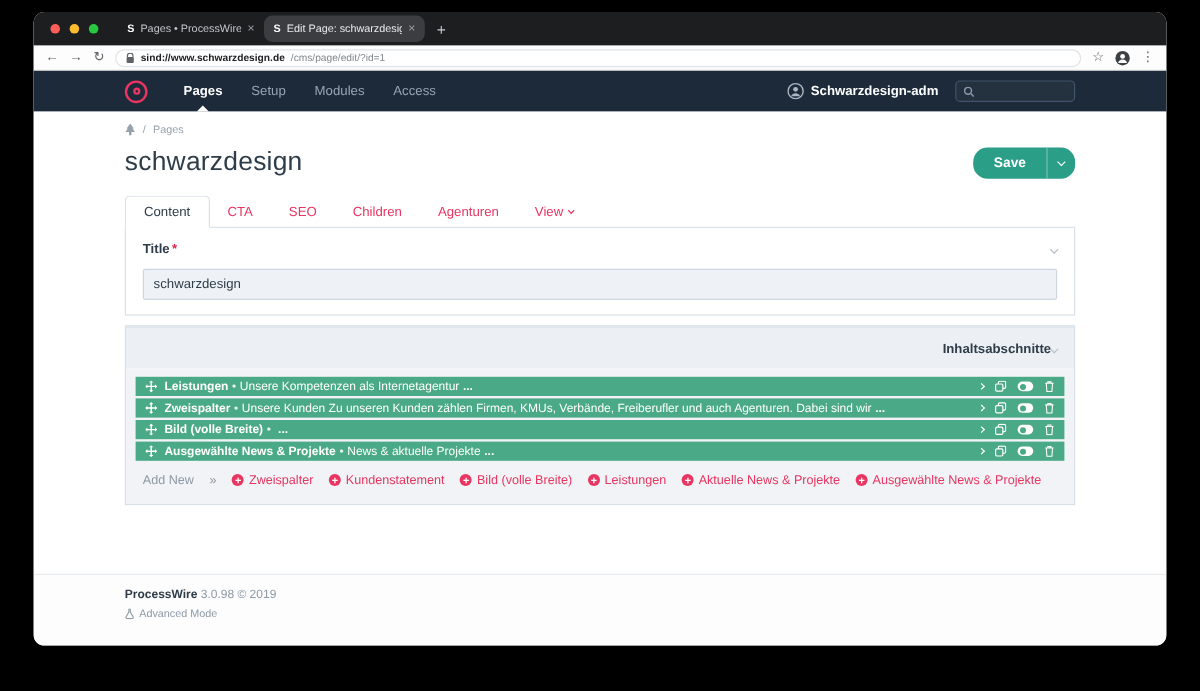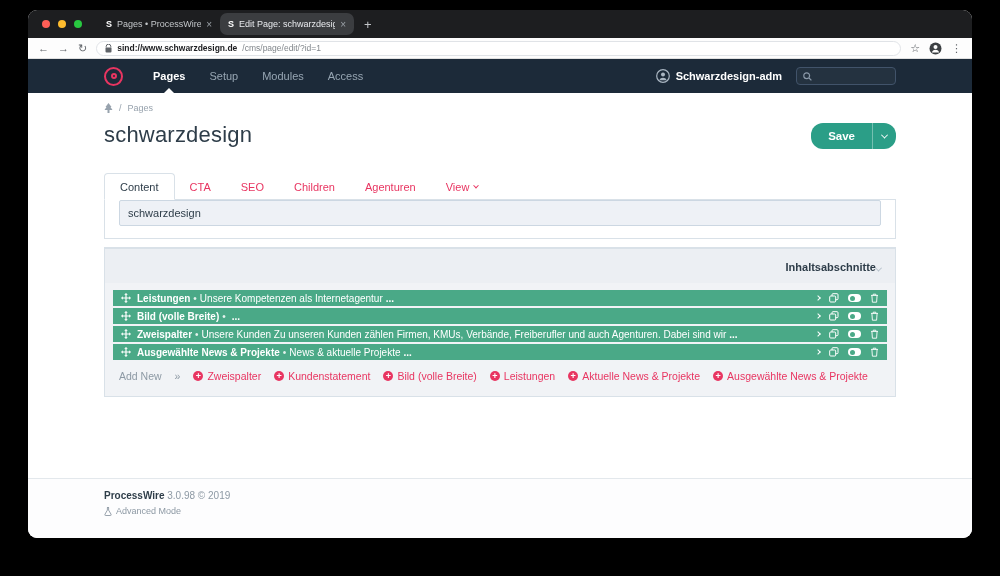--- a/index.html
+++ b/index.html
@@ -57,21 +57,21 @@
 
   .btn-save { display:inline-flex; align-items:stretch; background:#2b9e87; border-radius:12px; overflow:hidden; color:#fff; font-size:11.5px; font-weight:bold; cursor:pointer; }
   .btn-save .lbl { padding:7px 17px; }
   .btn-save .arr { border-left:1px solid rgba(255,255,255,0.35); padding:7px 9px; display:flex; align-items:center; }
   .save-top { position:absolute; right:76px; top:30px; }
 
   .chev { display:inline-block; width:5px; height:5px; border-right:1.5px solid currentColor; border-bottom:1.5px solid currentColor; }
   .chev.down { transform:rotate(45deg) translate(-1px,-1px); }
   .chev.right { transform:rotate(-45deg); }
 
-  .pw-tabs { display:flex; margin-top:25px; position:relative; z-index:2; }
+  .pw-tabs { display:flex; margin-top:15px; position:relative; z-index:2; }
   .pwtab { font-size:11px; padding:7px 15px 6px; color:#e83561; display:flex; align-items:center; gap:5px; }
   .pwtab.active { background:#fff; border:1px solid #d9e1e8; border-bottom:1px solid #fff; border-radius:4px 4px 0 0; color:#2e3d49; margin-bottom:-1px; }
   .pwtab .chev { width:4px; height:4px; }
 
   .panel { border:1px solid #d9e1e8; background:#fff; }
   .panel + .panel { margin-top:8px; }
   .f-head { display:flex; align-items:center; justify-content:space-between; padding:9px 14px 7px; }
   .f-label { font-size:11px; font-weight:bold; color:#2e3d49; }
   .f-req { color:#e0254f; margin-left:2px; font-weight:bold; }
   .f-collapse { color:#b6c1cb; }
@@ -218,20 +218,26 @@
       <span class="pwtab">SEO</span>
       <span class="pwtab">Children</span>
       <span class="pwtab">Agenturen</span>
       <span class="pwtab">
         <span>View</span>
         <span class="chev down"></span>
       </span>
     </div>
 
     <div class="panel">
+      <div class="f-head">
+        <span class="f-label">
+          <span>Title</span><span class="f-req">*</span>
+        </span>
+        <span class="f-collapse"><span class="chev down"></span></span>
+      </div>
       <div class="f-body">
         <input class="text-input" value="schwarzdesign" style="">
       </div>
     </div>
 
     <div class="panel">
 
       <div class="sect-head">
         <span class="f-label">Inhaltsabschnitte</span>
         <span class="f-collapse"><span class="chev down"></span></span>
@@ -264,21 +270,21 @@
               </span>
           </span>
         </div>
 
         <div class="rep-row">
           <span>
             <svg width="10" height="10" viewBox="0 0 10 10">
                 <path fill="#fff" d="M5 0l1.8 1.8H5.6v2.6h2.6V3.2L10 5 8.2 6.8V5.6H5.6v2.6h1.2L5 10 3.2 8.2h1.2V5.6H1.8v1.2L0 5l1.8-1.8v1.2h2.6V1.8H3.2z"></path>
               </svg>
           </span>
-          <span class="rep-text"><span class="rep-name">Bild (volle Breite)</span><span class="rep-sep">•</span><span></span><span class="rep-ellipsis">...</span></span>
+          <span class="rep-text"><span class="rep-name">Zweispalter</span><span class="rep-sep">•</span><span>Unsere Kunden Zu unseren Kunden zählen Firmen, KMUs, Verbände, Freiberufler und auch Agenturen. Dabei sind wir</span><span class="rep-ellipsis">...</span></span>
           <span class="rep-actions">
             <span class="chev right"></span>
             <span>
                 <svg width="10" height="10" viewBox="0 0 10 10">
                   <rect x="3" y="0.7" width="6" height="6" rx="1" fill="none" stroke="#fff"></rect>
                   <rect x="0.7" y="3" width="6" height="6" rx="1" fill="#4aa987" stroke="#fff"></rect>
                 </svg>
               </span>
             <span class="toggle-icon">
                 <i></i>
@@ -290,21 +296,21 @@
               </span>
           </span>
         </div>
 
         <div class="rep-row">
           <span>
             <svg width="10" height="10" viewBox="0 0 10 10">
                 <path fill="#fff" d="M5 0l1.8 1.8H5.6v2.6h2.6V3.2L10 5 8.2 6.8V5.6H5.6v2.6h1.2L5 10 3.2 8.2h1.2V5.6H1.8v1.2L0 5l1.8-1.8v1.2h2.6V1.8H3.2z"></path>
               </svg>
           </span>
-          <span class="rep-text"><span class="rep-name">Zweispalter</span><span class="rep-sep">•</span><span>Unsere Kunden Zu unseren Kunden zählen Firmen, KMUs, Verbände, Freiberufler und auch Agenturen. Dabei sind wir</span><span class="rep-ellipsis">...</span></span>
+          <span class="rep-text"><span class="rep-name">Bild (volle Breite)</span><span class="rep-sep">•</span><span></span><span class="rep-ellipsis">...</span></span>
           <span class="rep-actions">
             <span class="chev right"></span>
             <span>
                 <svg width="10" height="10" viewBox="0 0 10 10">
                   <rect x="3" y="0.7" width="6" height="6" rx="1" fill="none" stroke="#fff"></rect>
                   <rect x="0.7" y="3" width="6" height="6" rx="1" fill="#4aa987" stroke="#fff"></rect>
                 </svg>
               </span>
             <span class="toggle-icon">
                 <i></i>

